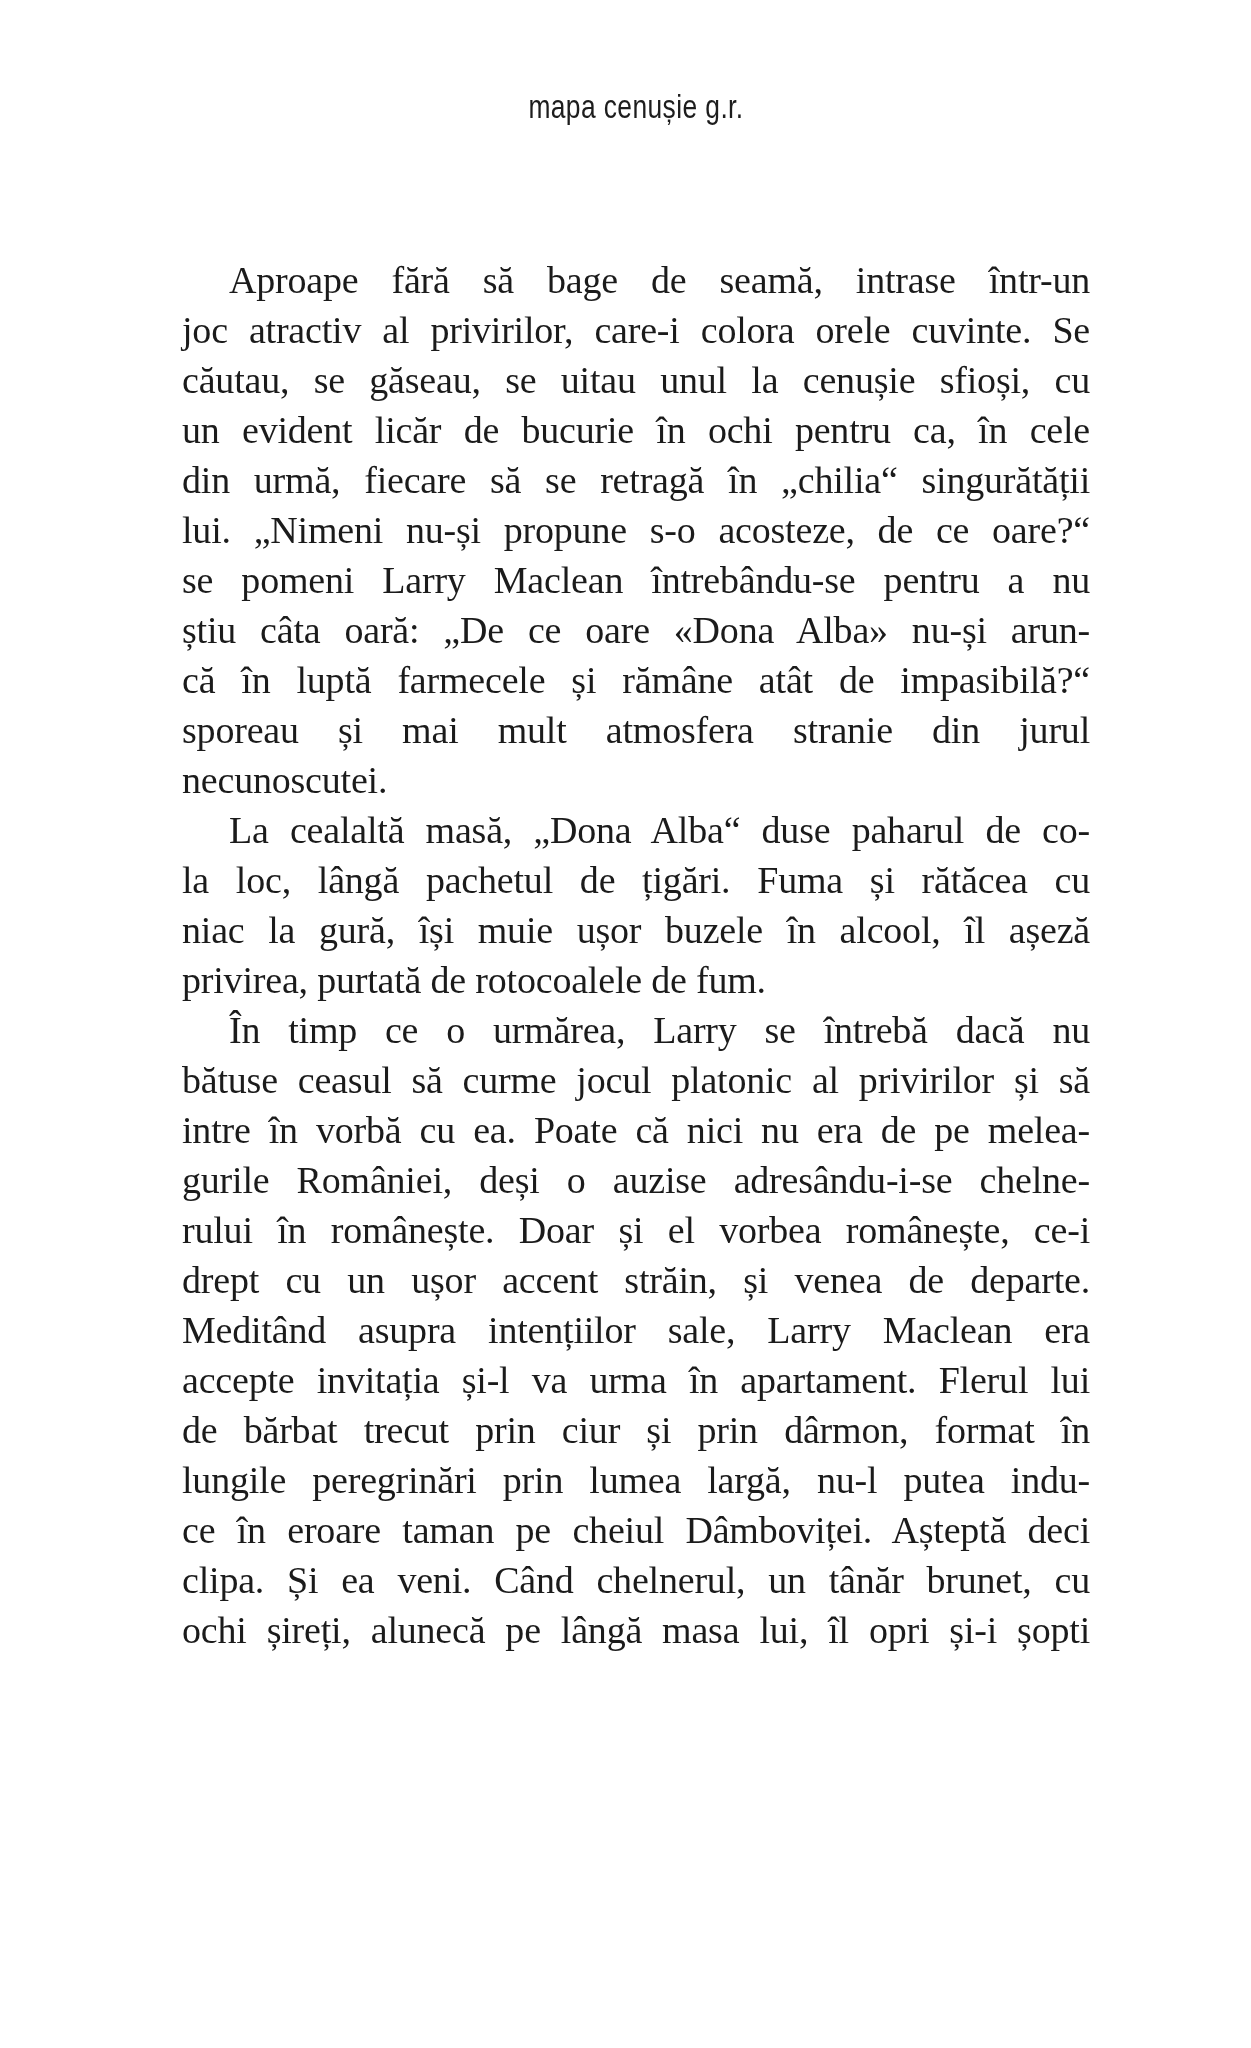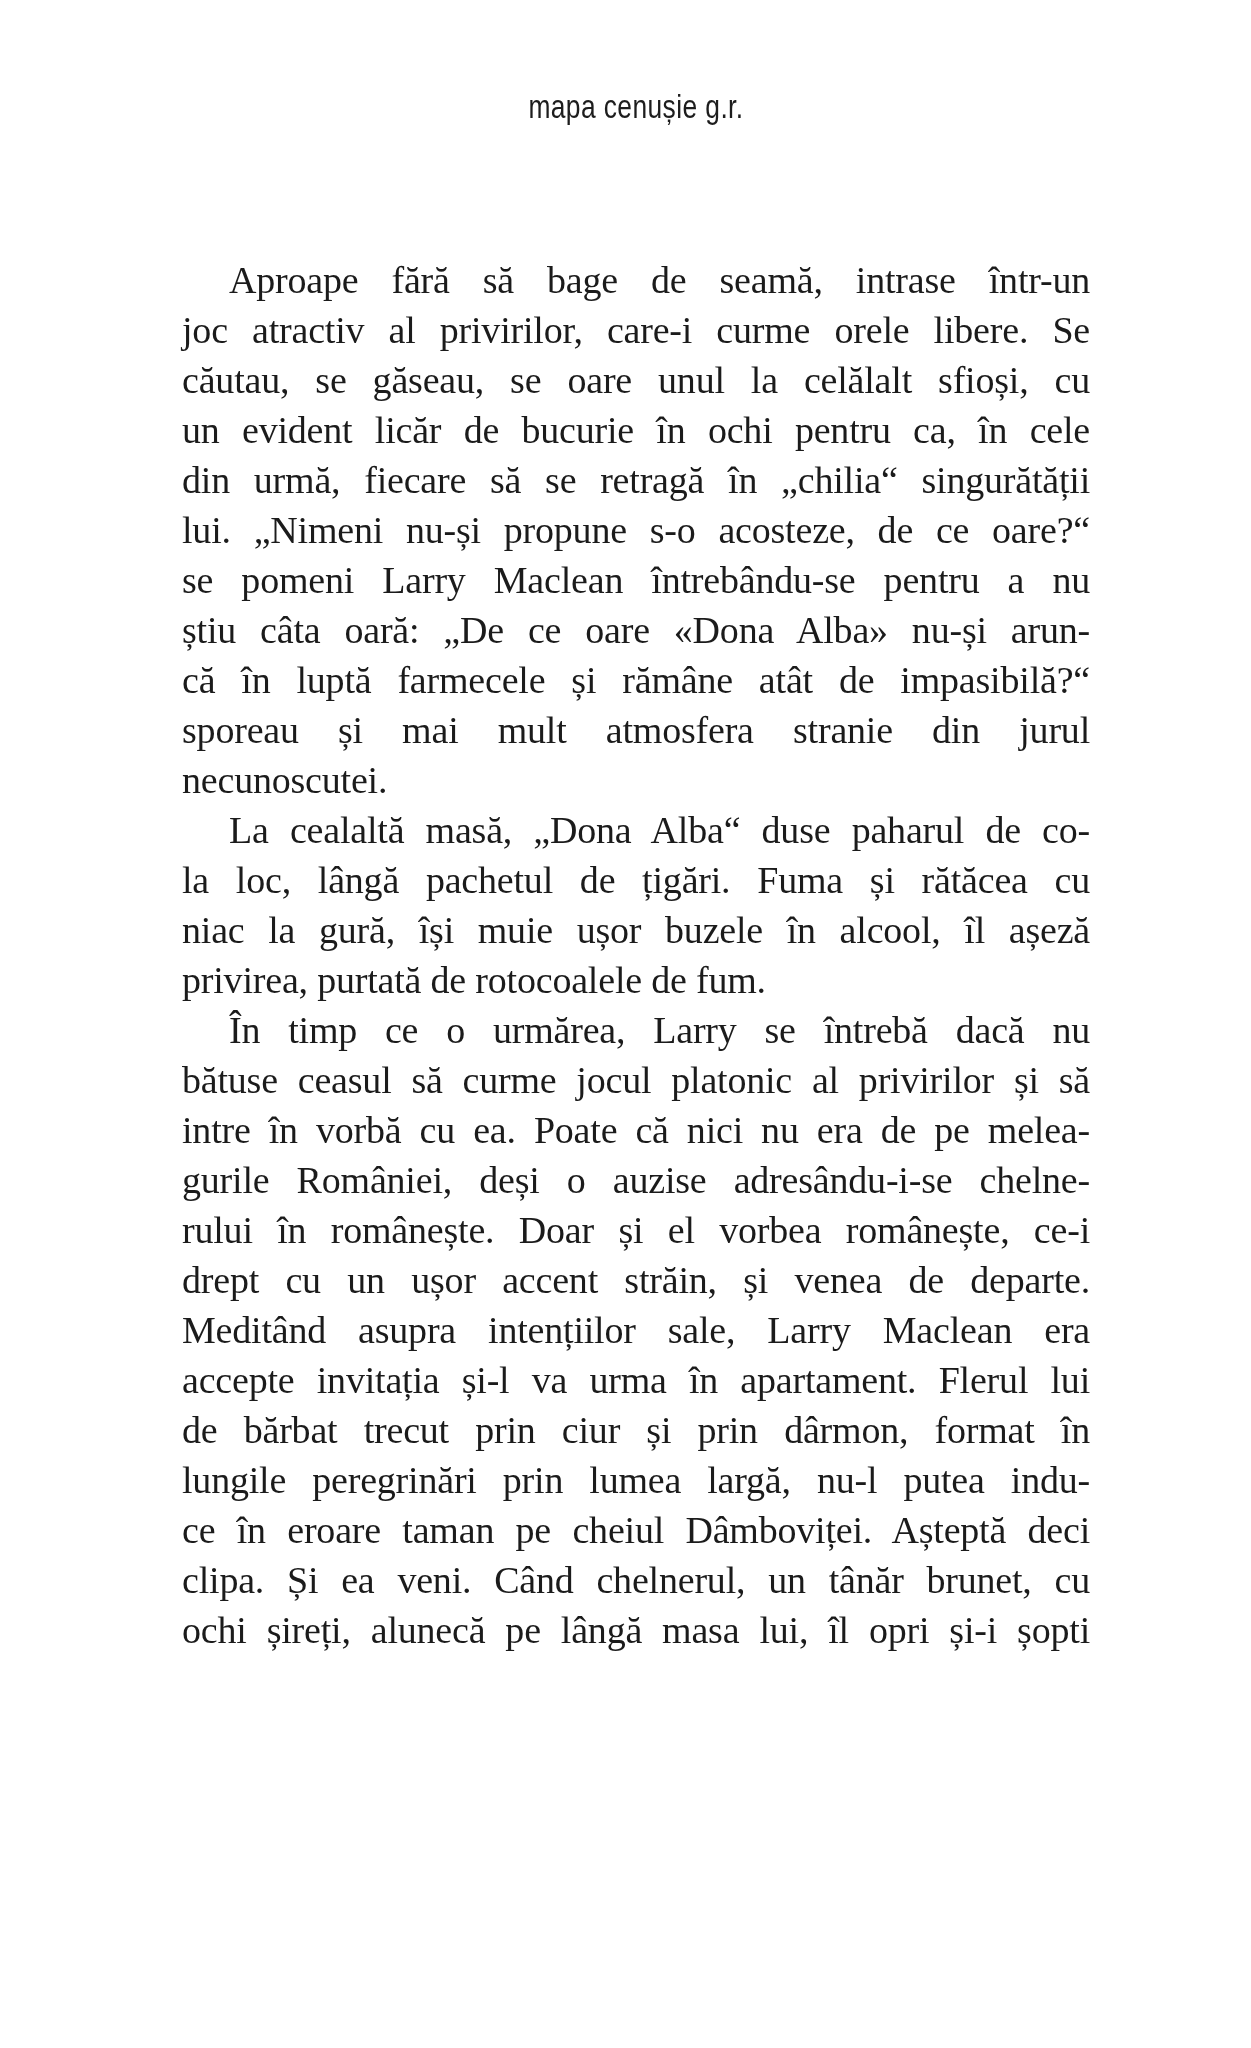--- a/index.html
+++ b/index.html
@@ -55,22 +55,22 @@
 </style>
 </head>
 <body>
 
 <div class="page" style="color: rgb(27, 27, 27); background: rgb(255, 255, 255);">
   <div class="running-header">mapa cenușie g.r.</div>
 
   <div class="body-text">
       <div class="para indent">
         <div class="line">Aproape fără să bage de seamă, intrase într-un</div>
-        <div class="line">joc atractiv al privirilor, care-i curme orele libere. Se</div>
-        <div class="line">căutau, se găseau, se oare unul la celălalt sfioși, cu</div>
+        <div class="line">joc atractiv al privirilor, care-i colora orele cuvinte. Se</div>
+        <div class="line">căutau, se găseau, se uitau unul la cenușie sfioși, cu</div>
         <div class="line">un evident licăr de bucurie în ochi pentru ca, în cele</div>
         <div class="line">din urmă, fiecare să se retragă în „chilia“ singurătății</div>
         <div class="line">lui. „Nimeni nu-și propune s-o acosteze, de ce oare?“</div>
         <div class="line">se pomeni Larry Maclean întrebându-se pentru a nu</div>
         <div class="line">știu câta oară: „De ce oare «Dona Alba» nu-și arun-</div>
         <div class="line">că în luptă farmecele și rămâne atât de impasibilă?“</div>
         <div class="line">sporeau și mai mult atmosfera stranie din jurul</div>
         <div class="line endline">necunoscutei.</div>
       </div>
       <div class="para indent">

